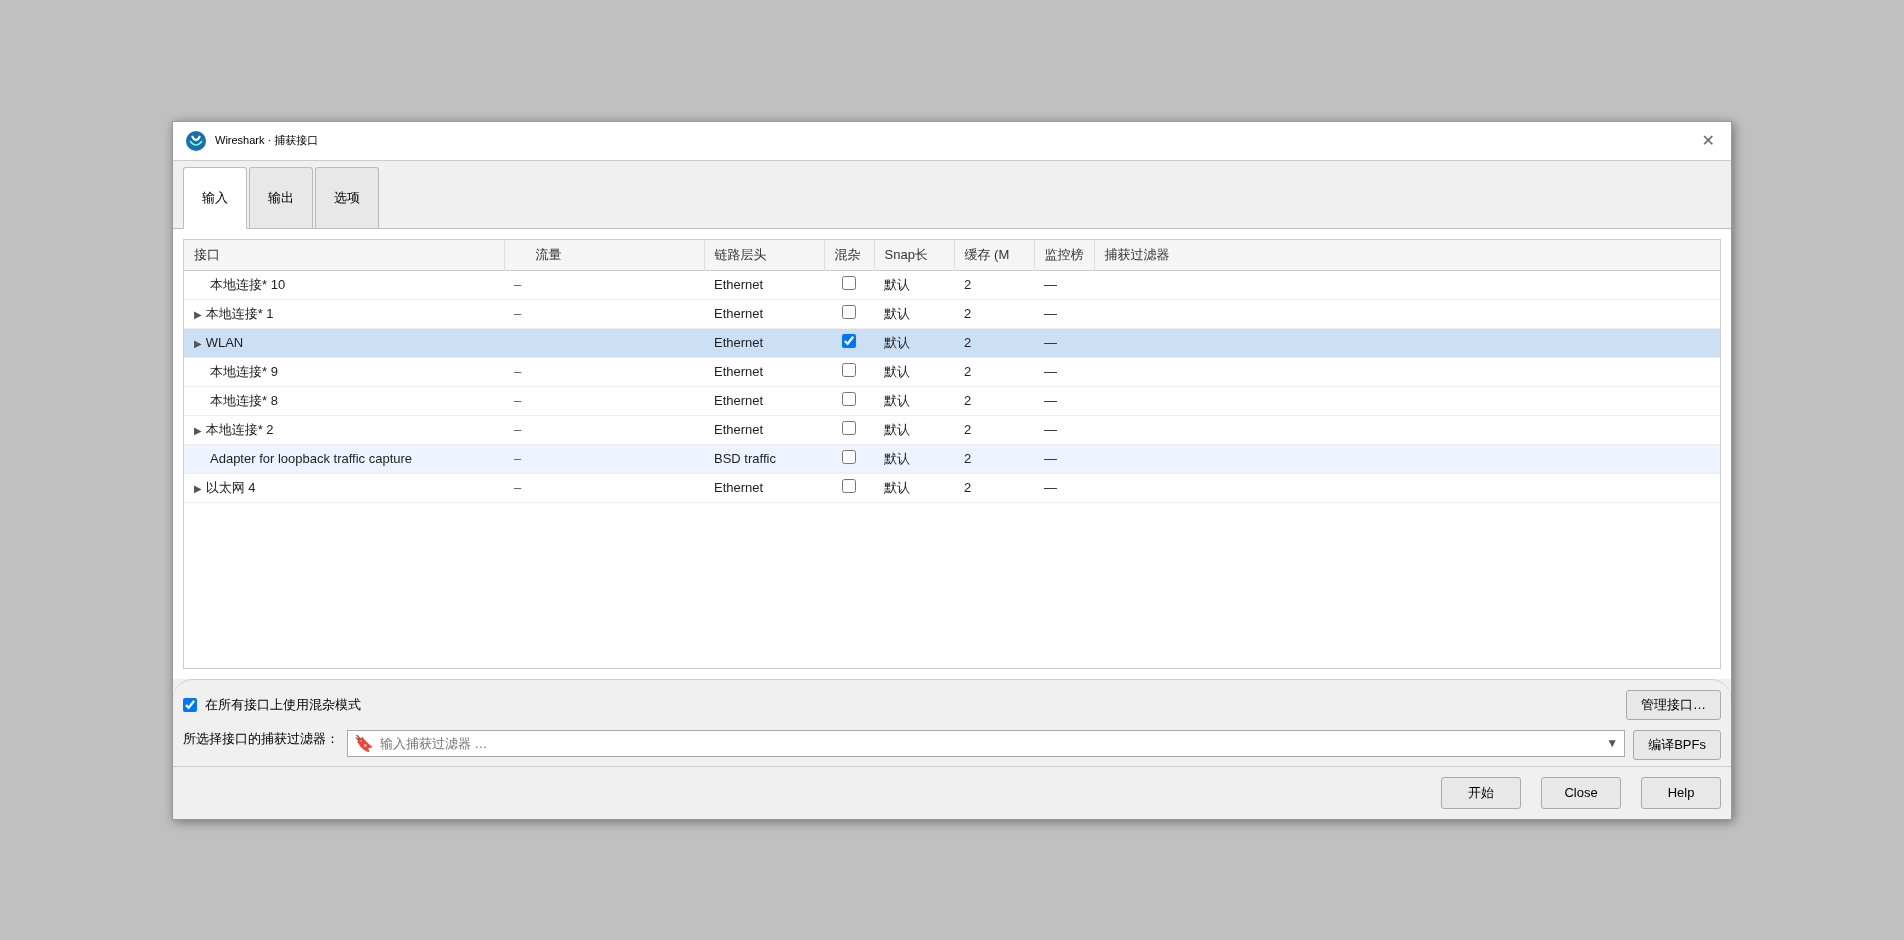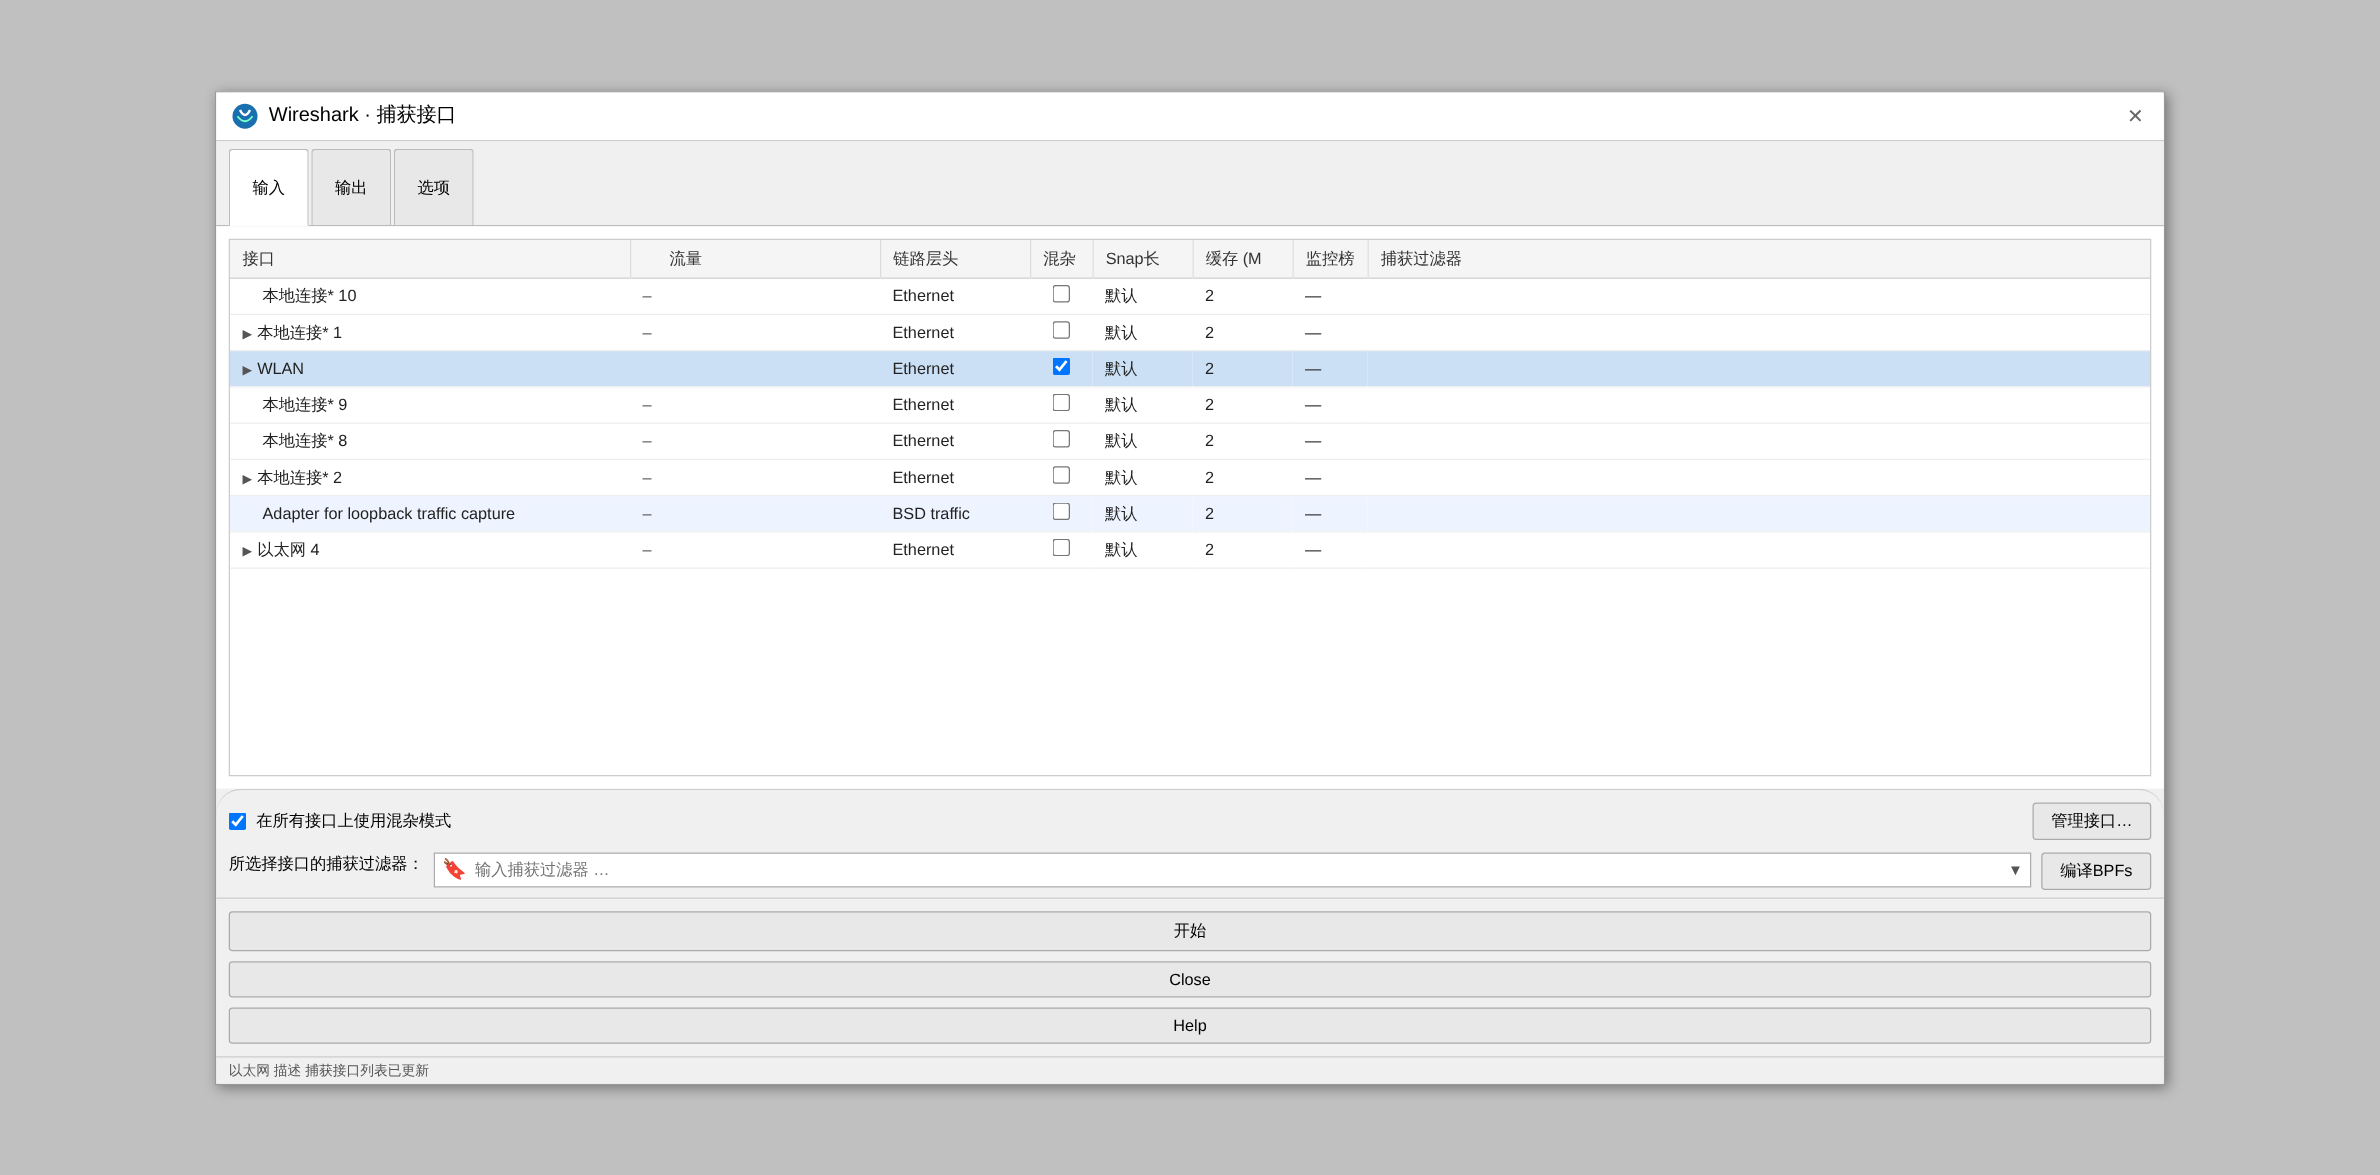--- a/index.html
+++ b/index.html
@@ -30,21 +30,21 @@
     .title-bar-left {
       display: flex;
       align-items: center;
       gap: 8px;
     }
     .ws-logo {
       width: 22px;
       height: 22px;
     }
     .title-text {
-      font-size: 16px;
+      font-size: 11px;
       color: #000;
     }
     .close-btn {
       cursor: pointer;
       font-size: 16px;
       color: #666;
       background: none;
       border: none;
       padding: 0 4px;
     }
@@ -188,23 +188,22 @@
       cursor: pointer;
       border-radius: 3px;
       white-space: nowrap;
     }
 
     .action-buttons {
       display: flex;
       justify-content: flex-end;
       padding: 10px 10px;
       background: #f0f0f0;
-      gap: 8px;
+      gap: 20px;
       border-top: 1px solid #ccc;
-      flex-direction: column;
     }
     .action-btn {
       padding: 6px 22px;
       font-size: 13px;
       border: 1px solid #aaa;
       background: #e8e8e8;
       cursor: pointer;
       border-radius: 3px;
       min-width: 80px;
     }
@@ -371,16 +370,13 @@
       </div>
     </div>
 
     <div class="action-buttons">
       <button class="action-btn primary">开始</button>
       <button class="action-btn">Close</button>
       <button class="action-btn">Help</button>
     </div>
   </div>
 
-  <div class="status-bar">
-    <span>以太网 描述 捕获接口列表已更新</span>
-  </div>
 </div>
 
 </body></html>

